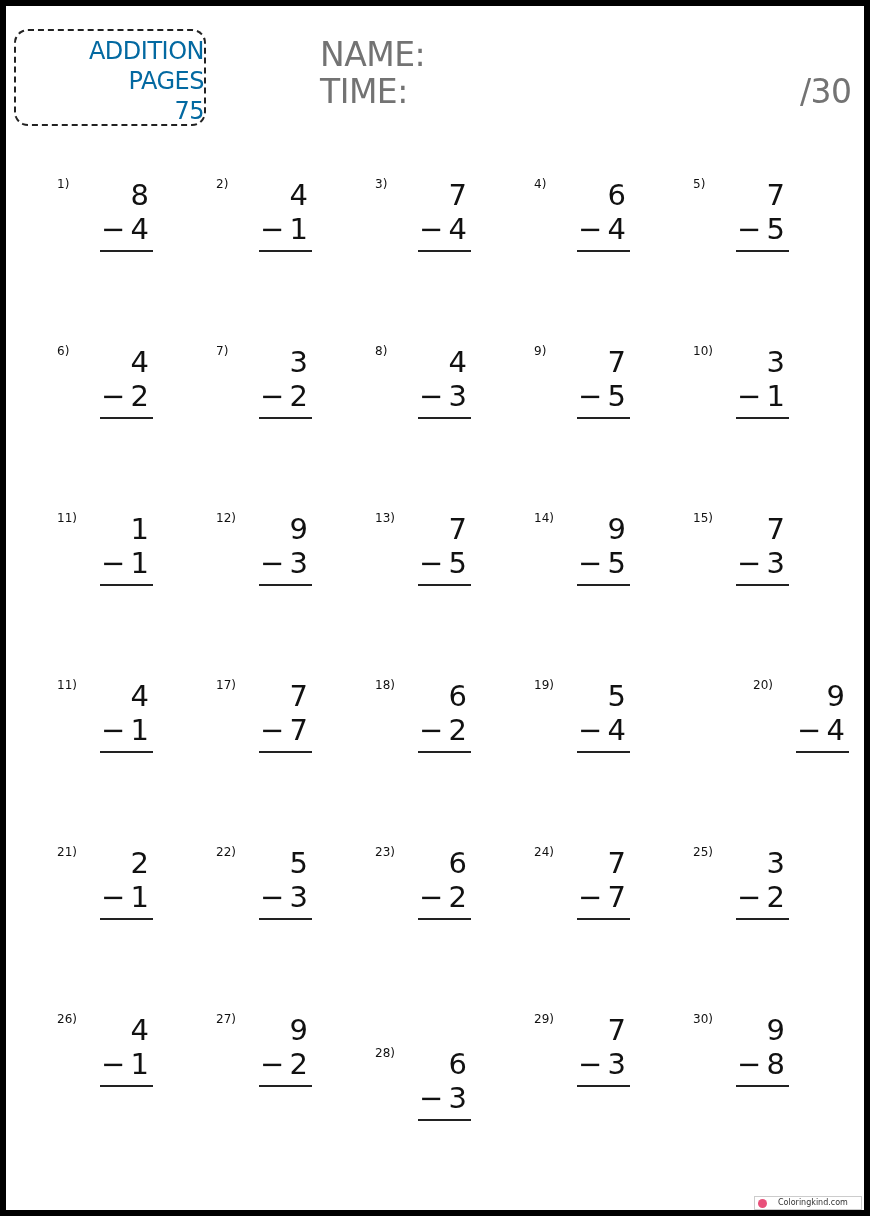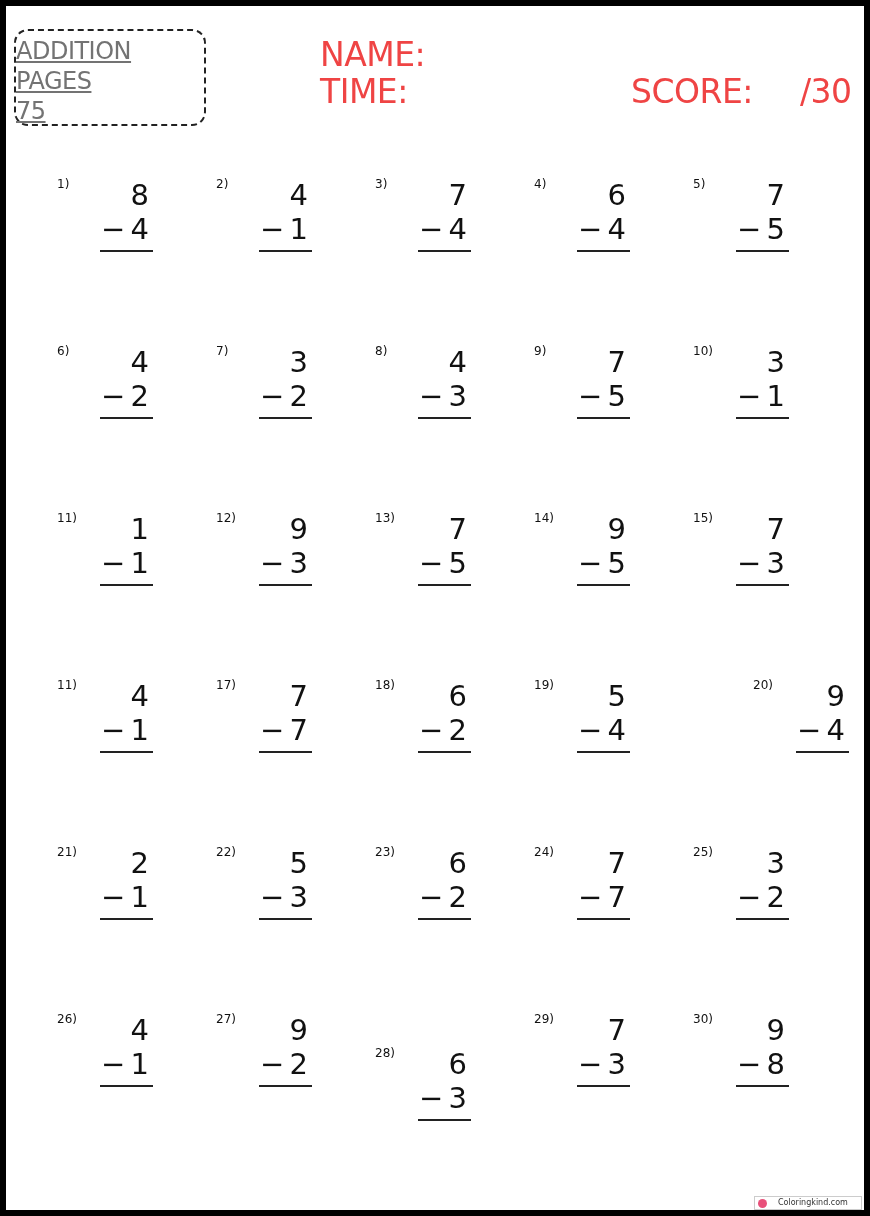--- a/index.html
+++ b/index.html
@@ -24,32 +24,31 @@
     }
     .title-box {
       position: absolute;
       left: 8px;
       top: 23px;
       width: 192px;
       height: 97px;
       border: 2.5px dashed #222;
       border-radius: 14px;
       box-sizing: border-box;
-      text-align: left;
-      color: #737373;
+      text-align: right;
+      color: #0369a1;
       font-size: 24px;
       line-height: 30px;
       padding-top: 5px;
       letter-spacing: -0.5px;
-      text-decoration: underline;
     }
     .title-box div { display: block; }
     .hdr-label {
       position: absolute;
-      color: #ef4444;
+      color: #737373;
       font-size: 33px;
       line-height: 36px;
       letter-spacing: -0.5px;
     }
     .name-label { left: 314px; top: 31px; }
     .time-label { left: 314px; top: 68px; }
     .score-label { left: 625px; top: 68px; }
     .score-total { left: 794px; top: 68px; }
 
     .grid {
@@ -134,21 +133,20 @@
 <div class="page">
 
   <div class="title-box">
     <div>ADDITION</div>
     <div>PAGES</div>
     <div>75</div>
   </div>
 
   <div class="hdr-label name-label">NAME:</div>
   <div class="hdr-label time-label">TIME:</div>
-  <div class="hdr-label score-label">SCORE:</div>
   <div class="hdr-label score-total">/30</div>
 
   <div class="grid" id="grid">
       <div class="problem" style="left: 51px; top: 171px;">
         <span class="pnum">1)</span>
         <span class="top-num">8</span>
         <span class="minus">−</span>
         <span class="bot-num">4</span>
         <div class="answer-line"></div>
       </div>

